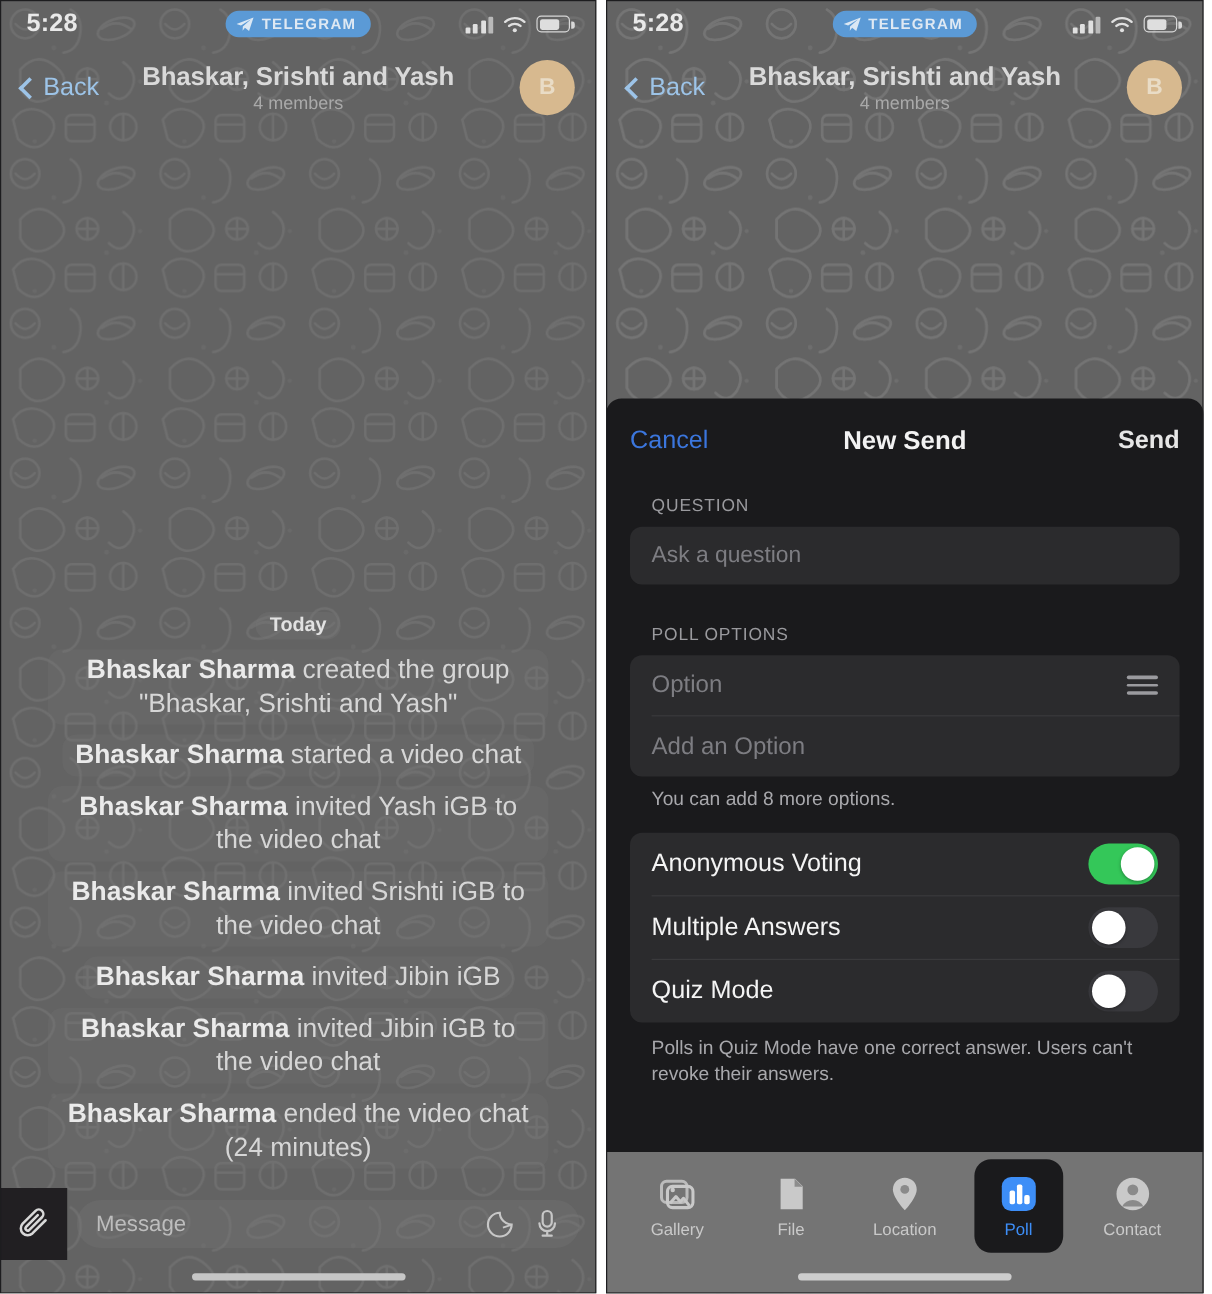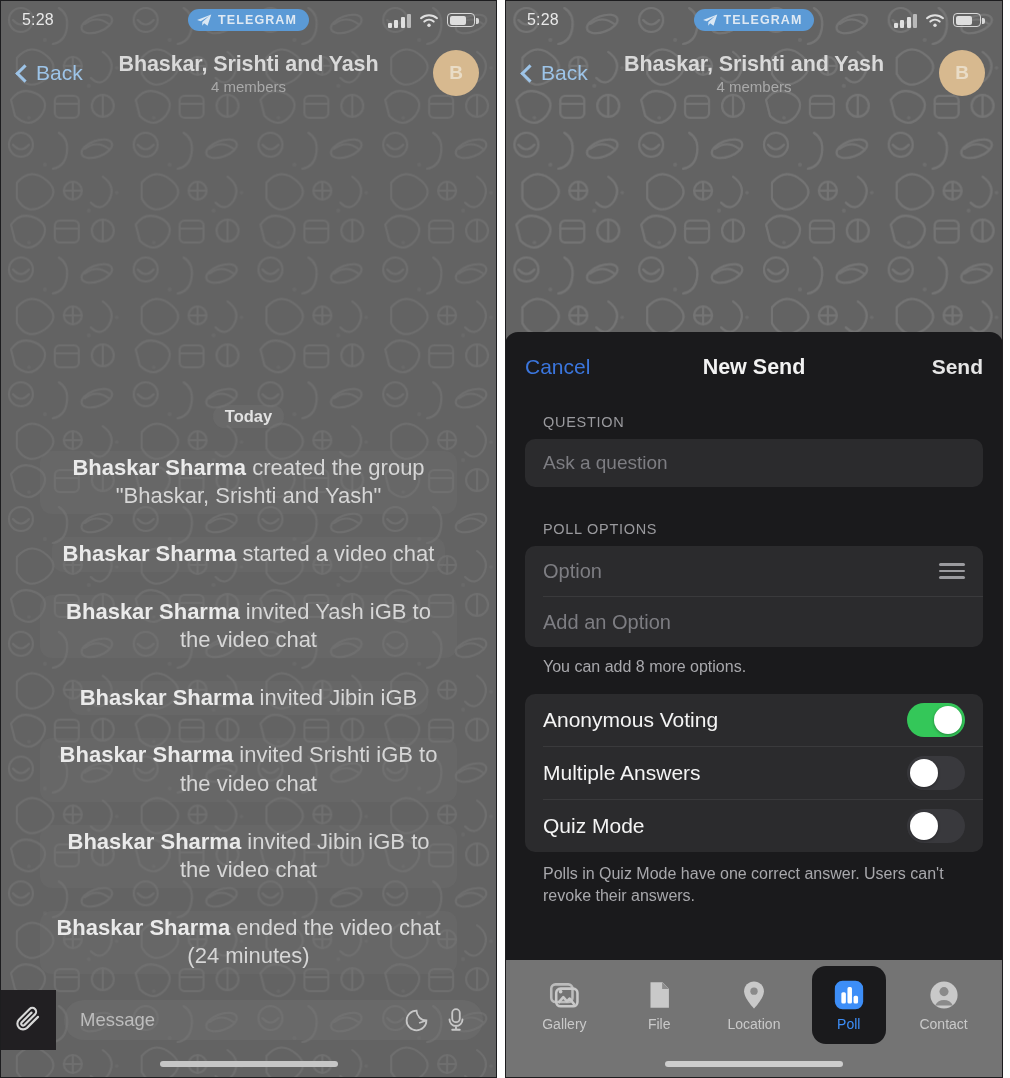--- a/index.html
+++ b/index.html
@@ -11,21 +11,21 @@
   .phone.right { width:498px; }
 
   
   .wallpaper { position:absolute; inset:0; background:#6f6f6f; }
   .wallpaper svg { position:absolute; inset:0; width:100%; height:100%; opacity:.5; }
 
   .dim { position:absolute; inset:0; background:rgba(60,60,60,.22); }
 
   
   .statusbar { position:relative; height:40px; display:flex; align-items:center; padding:0 22px; color:#e7e7e7; }
-  .sb-time { font-size:16px; font-weight:400; letter-spacing:.2px; color:#e9e9e9; }
+  .sb-time { font-size:21px; font-weight:700; letter-spacing:.2px; color:#e9e9e9; }
   .sb-center { position:absolute; left:0; right:0; display:flex; justify-content:center; pointer-events:none; }
   .tg-pill { display:flex; align-items:center; gap:6px; background:#5b9ad6; border-radius:14px; padding:4px 12px 4px 9px; }
   .tg-pill .lbl { font-size:12.5px; font-weight:700; letter-spacing:1.1px; color:#dfe9f3; }
   .sb-right { margin-left:auto; display:flex; align-items:center; gap:8px; position:relative; z-index:2; }
   .bars { display:flex; align-items:flex-end; gap:2.5px; height:15px; }
   .bars i { display:block; width:4px; background:#e0e0e0; border-radius:1px; }
   .bars i:nth-child(1){height:5px}.bars i:nth-child(2){height:8px}
   .bars i:nth-child(3){height:11px}.bars i:nth-child(4){height:14px;background:#b9b9b9}
   .batt { width:28px; height:14px; border:1.8px solid #d8d8d8; border-radius:4px; position:relative; }
   .batt::after { content:""; position:absolute; right:-4.5px; top:4px; width:2.5px; height:6px; background:#d8d8d8; border-radius:0 2px 2px 0; }
@@ -35,21 +35,21 @@
   .navbar { position:relative; height:66px; display:flex; align-items:center; padding:0 18px; }
   .back { display:flex; align-items:center; gap:5px; color:#9dc4e8; font-size:21px; z-index:3; }
   .chev { width:13px; height:13px; border-left:3.4px solid #9dc4e8; border-bottom:3.4px solid #9dc4e8; transform:rotate(45deg); margin-top:1px; }
   .titlewrap { position:absolute; left:0; right:0; text-align:center; pointer-events:none; }
   .nav-title { font-size:21.5px; font-weight:700; color:#d9d9d9; letter-spacing:-.1px; }
   .nav-sub { font-size:15px; color:#a9a9a9; margin-top:1px; }
   .avatar { margin-left:auto; width:46px; height:46px; border-radius:50%; background:#d7b98f; display:flex; align-items:center; justify-content:center; color:#e9dcc6; font-size:19px; font-weight:600; z-index:3; }
 
   
   .chat { position:relative; flex:1; display:flex; flex-direction:column; justify-content:flex-end; padding-bottom:6px; }
-  .msglist { display:flex; flex-direction:column; align-items:center; gap:23px; padding:0 40px 10px; }
+  .msglist { display:flex; flex-direction:column; align-items:center; gap:8px; padding:0 40px 10px; }
   .daypill { font-size:16.5px; font-weight:700; color:#e2e2e2; background:rgba(120,120,120,.30); border-radius:12px; padding:2px 12px; }
   .syspill { font-size:22px; color:#d6d6d6; background:rgba(120,120,120,.22); border-radius:12px; padding:3px 11px; text-align:center; line-height:1.3; max-width:100%; }
   .syspill b { font-weight:700; color:#eaeaea; }
 
   
   .inputbar { position:relative; height:60px; display:flex; align-items:center; padding:0 14px 0 0; }
   .clipbox { width:56px; height:60px; background:#211f22; display:flex; align-items:center; justify-content:center; }
   .field { flex:1; height:40px; margin-left:8px; background:rgba(120,120,120,.30); border-radius:20px; display:flex; align-items:center; padding:0 16px; }
   .field .ph { font-size:18.5px; color:#bdbdbd; }
   .field .tools { margin-left:auto; display:flex; align-items:center; gap:16px; }
@@ -182,22 +182,22 @@
           <span>B</span>
         </div>
       </div>
 
       <div class="chat">
         <div class="msglist" id="msglist-left">
           <div class="daypill">Today</div>
         <div class="syspill"><b>Bhaskar Sharma</b> created the group "Bhaskar, Srishti and Yash"</div>
             <div class="syspill"><b>Bhaskar Sharma</b> started a video chat</div>
             <div class="syspill"><b>Bhaskar Sharma</b> invited Yash iGB to the video chat</div>
+            <div class="syspill"><b>Bhaskar Sharma</b> invited Srishti iGB to the video chat</div>
             <div class="syspill"><b>Bhaskar Sharma</b> invited Jibin iGB</div>
-            <div class="syspill"><b>Bhaskar Sharma</b> invited Srishti iGB to the video chat</div>
             <div class="syspill"><b>Bhaskar Sharma</b> invited Jibin iGB to the video chat</div>
             <div class="syspill"><b>Bhaskar Sharma</b> ended the video chat (24 minutes)</div>
           </div>
       </div>
 
       <div class="inputbar">
         <div class="clipbox">
           <svg width="30" height="30" viewBox="0 0 24 24">
             <path d="M20 9.5 11.2 18.3a4.6 4.6 0 0 1-6.5-6.5l8.6-8.6a3 3 0 0 1 4.3 4.3l-8.6 8.6a1.5 1.5 0 0 1-2.1-2.1l7.9-7.9" fill="none" stroke="#d8d8d8" stroke-width="1.7" stroke-linecap="round" stroke-linejoin="round"></path>
           </svg>

